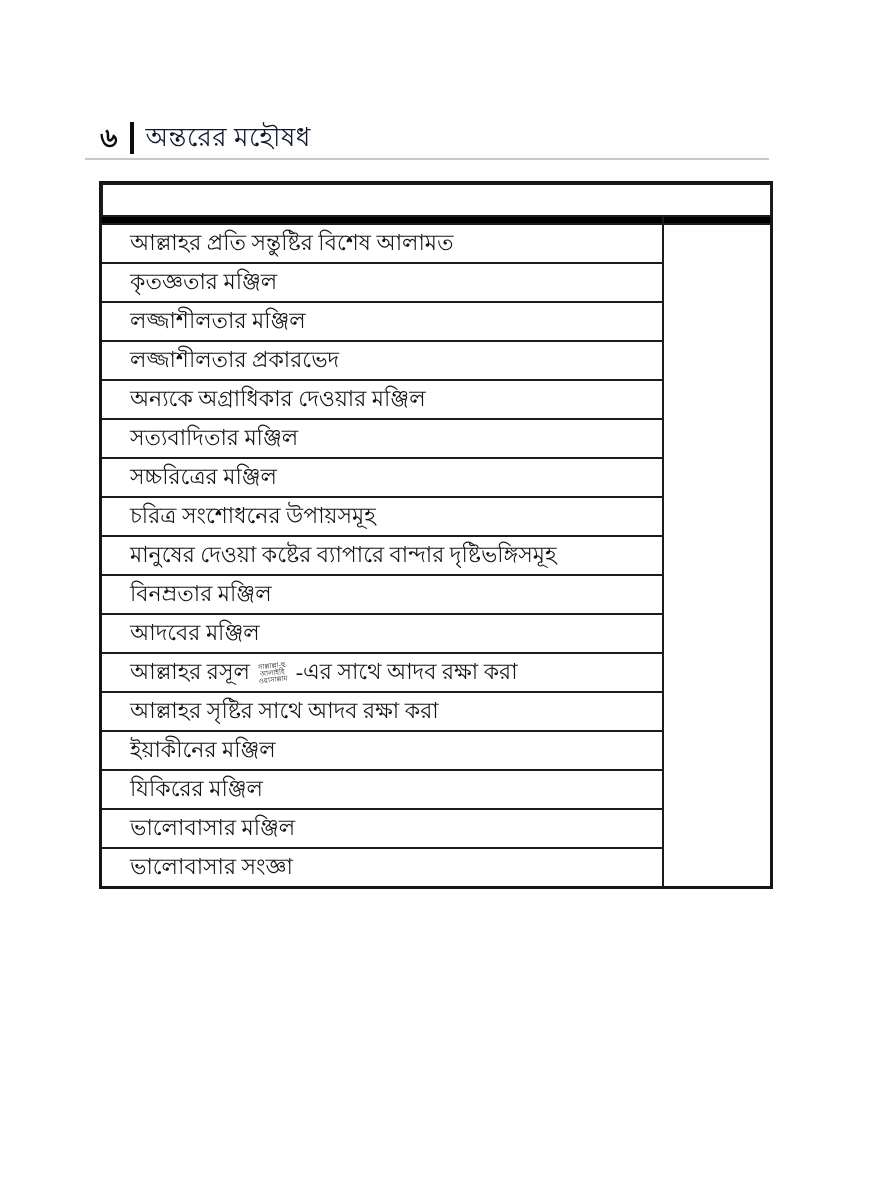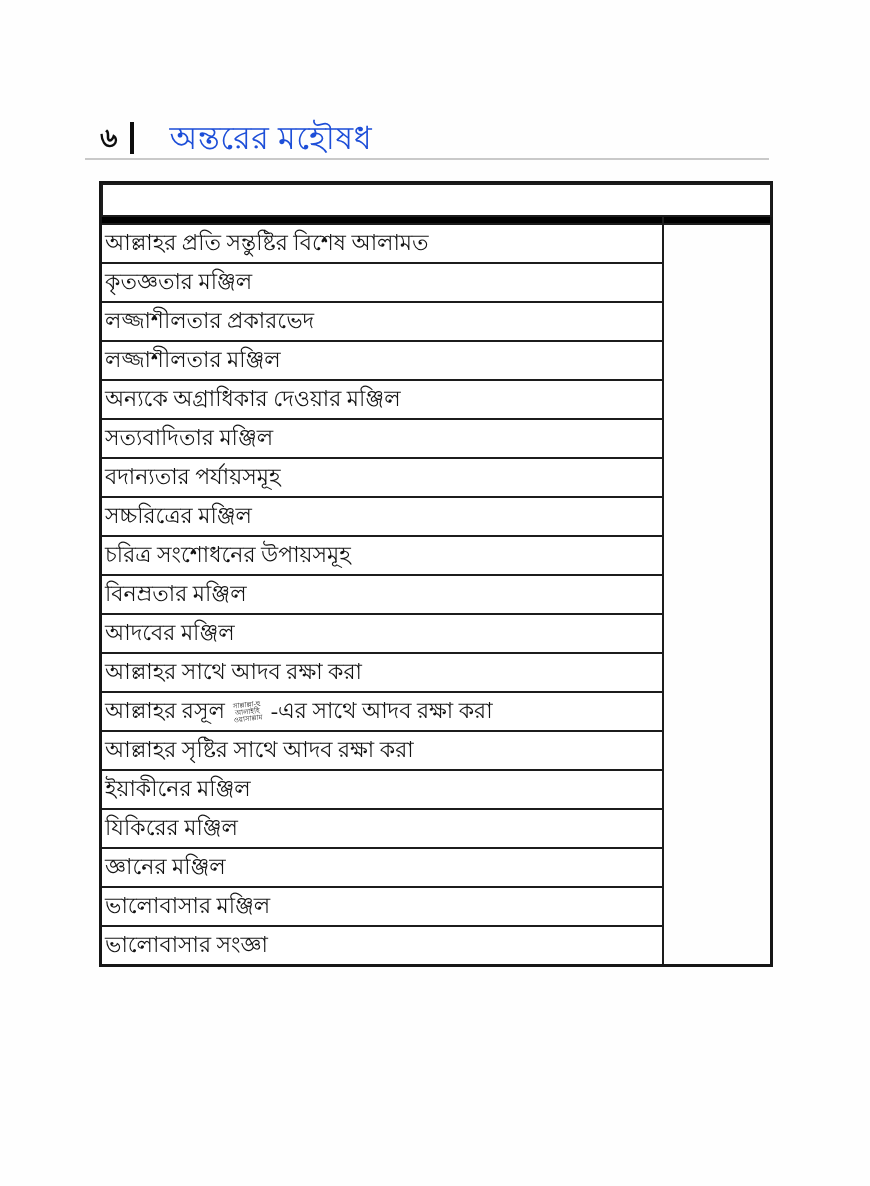--- a/index.html
+++ b/index.html
@@ -19,21 +19,21 @@
     display: flex; align-items: center; gap: 12px;
     height: 36px;
   }
   .running-head .pageno {
     font-size: 27px; font-weight: bold; color: #0d0d0d; line-height: 1;
   }
   .running-head .bar {
     width: 4px; height: 32px; background: #0d0d0d; display: inline-block;
   }
   .running-head .booktitle {
-    font-size: 32px; color: #1d4ed8; line-height: 1; letter-spacing: 0.5px; margin-left: 24px;
+    font-size: 26px; color: #0f172a; line-height: 1; letter-spacing: 0.5px;
   }
   .head-rule {
     position: absolute; left: 85px; top: 158px;
     width: 684px; height: 2px; background: #c9c9c9;
   }
 
   
   table.toc {
     position: absolute; left: 99px; top: 181px;
     width: 671px;
@@ -54,21 +54,21 @@
     background: #000000; color: #ffffff;
     height: 35px; font-weight: normal;
   }
   table.toc thead th.subject-head {
     text-align: left; padding-left: 14px; font-size: 23px;
   }
   table.toc thead th.page-head {
     text-align: center; font-size: 23px;
   }
   table.toc tbody td { height: 34.75px; background: #fff; }
-  table.toc tbody td.subject { text-align: left; padding-left: 3px; color: #141414; }
+  table.toc tbody td.subject { text-align: left; padding-left: 28px; color: #141414; }
   table.toc tbody td.page { text-align: center; }
 
   
   .seal {
     display: inline-flex; flex-direction: column;
     vertical-align: middle;
     margin: 0 3px;
     transform: rotate(-6deg);
     text-align: center;
   }
@@ -102,57 +102,53 @@
     <tbody>
       <tr>
           <td class="subject">আল্লাহর প্রতি সন্তুষ্টির বিশেষ আলামত</td>
           <td class="page"></td>
         </tr>
       <tr>
           <td class="subject">কৃতজ্ঞতার মঞ্জিল</td>
           <td class="page"></td>
         </tr>
       <tr>
-          <td class="subject">লজ্জাশীলতার প্রকারভেদ</td>
+          <td class="subject">লজ্জাশীলতার মঞ্জিল</td>
           <td class="page"></td>
         </tr>
       <tr>
-          <td class="subject">লজ্জাশীলতার মঞ্জিল</td>
+          <td class="subject">লজ্জাশীলতার প্রকারভেদ</td>
           <td class="page"></td>
         </tr>
       <tr>
           <td class="subject">অন্যকে অগ্রাধিকার দেওয়ার মঞ্জিল</td>
           <td class="page"></td>
         </tr>
       <tr>
           <td class="subject">সত্যবাদিতার মঞ্জিল</td>
           <td class="page"></td>
         </tr>
       <tr>
-          <td class="subject">বদান্যতার পর্যায়সমূহ</td>
-          <td class="page"></td>
-        </tr>
-      <tr>
           <td class="subject">সচ্চরিত্রের মঞ্জিল</td>
           <td class="page"></td>
         </tr>
       <tr>
           <td class="subject">চরিত্র সংশোধনের উপায়সমূহ</td>
           <td class="page"></td>
         </tr>
       <tr>
+          <td class="subject">মানুষের দেওয়া কষ্টের ব্যাপারে বান্দার দৃষ্টিভঙ্গিসমূহ</td>
+          <td class="page"></td>
+        </tr>
+      <tr>
           <td class="subject">বিনম্রতার মঞ্জিল</td>
           <td class="page"></td>
         </tr>
       <tr>
           <td class="subject">আদবের মঞ্জিল</td>
-          <td class="page"></td>
-        </tr>
-      <tr>
-          <td class="subject">আল্লাহর সাথে আদব রক্ষা করা</td>
           <td class="page"></td>
         </tr>
       <tr>
         <td class="subject">
           <span>আল্লাহর রসূল</span>
           <span class="seal">
             <span>সাল্লাল্লা-হু</span>
             <span>আলাইহি</span>
             <span>ওয়াসাল্লাম</span>
           </span>
@@ -166,24 +162,20 @@
         </tr>
       <tr>
           <td class="subject">ইয়াকীনের মঞ্জিল</td>
           <td class="page"></td>
         </tr>
       <tr>
           <td class="subject">যিকিরের মঞ্জিল</td>
           <td class="page"></td>
         </tr>
       <tr>
-          <td class="subject">জ্ঞানের মঞ্জিল</td>
-          <td class="page"></td>
-        </tr>
-      <tr>
           <td class="subject">ভালোবাসার মঞ্জিল</td>
           <td class="page"></td>
         </tr>
       <tr>
           <td class="subject">ভালোবাসার সংজ্ঞা</td>
           <td class="page"></td>
         </tr>
     </tbody>
   </table>
 

